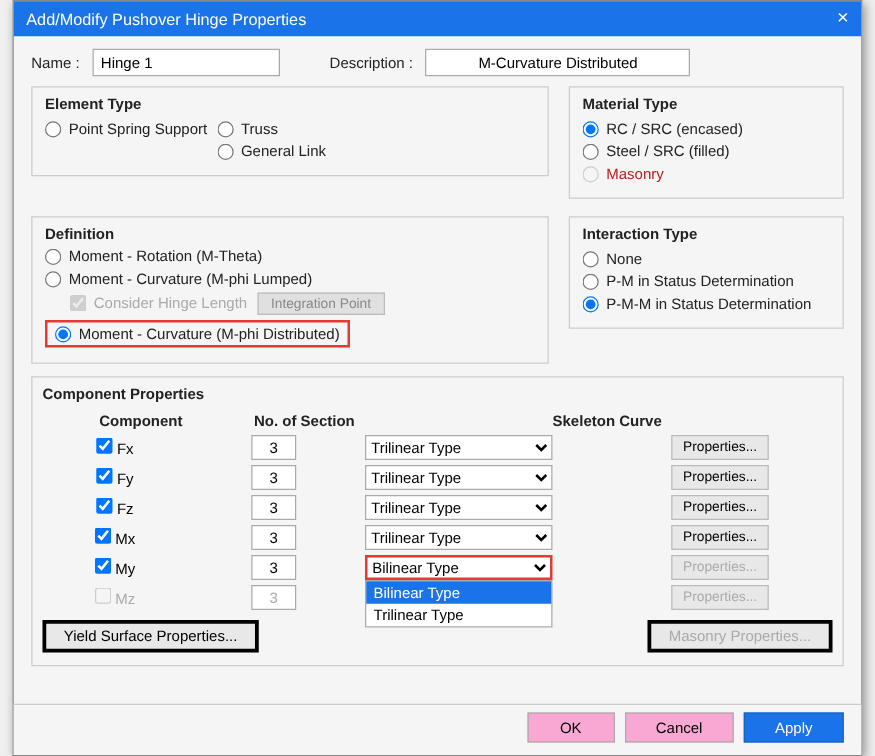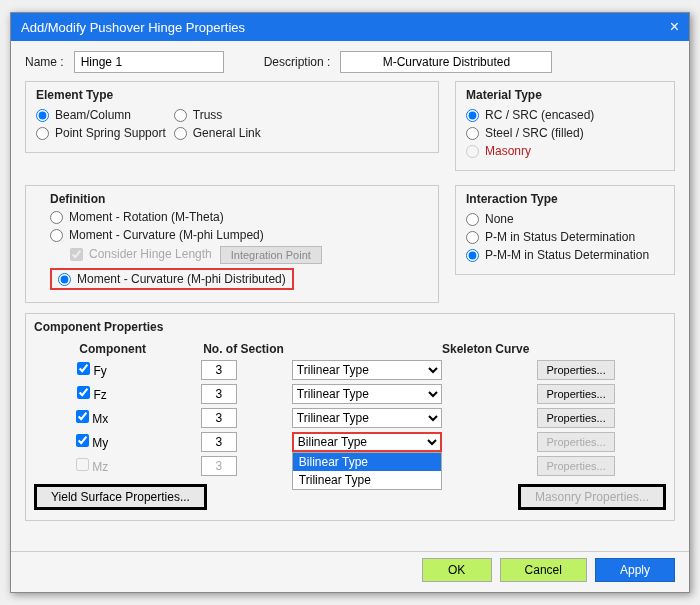--- a/index.html
+++ b/index.html
@@ -77,21 +77,21 @@
     }
     .radio-row input[type="radio"] { cursor: pointer; }
     .two-col {
       display: flex;
       gap: 16px;
     }
     .col-left { flex: 1; }
     .col-right { width: 220px; }
     .definition-group {
       border: 1px solid #ccc;
-      padding: 6px 24px 8px;
+      padding: 6px 10px 8px;
       margin-bottom: 4px;
     }
     .definition-group .section-title { margin-bottom: 4px; }
     .indented { padding-left: 20px; }
     .checkbox-row {
       display: flex;
       align-items: center;
       gap: 6px;
       margin-bottom: 2px;
     }
@@ -200,21 +200,21 @@
       justify-content: flex-end;
       gap: 8px;
       padding: 6px 14px 10px;
       border-top: 1px solid #ccc;
       background: #f5f5f5;
     }
     .footer-btn {
       padding: 4px 24px;
       font-size: 12px;
       border: 1px solid #aaa;
-      background: #bef264;
+      background: #f9a8d4;
       cursor: pointer;
       min-width: 70px;
     }
     .footer-btn.apply {
       background: #1a73e8;
       color: white;
       border-color: #1565c0;
     }
     .mz-disabled td { color: #aaa; }
     .mz-disabled input { color: #aaa; }
@@ -235,24 +235,20 @@
       <label style="margin-left:30px;">Description :</label>
       <input type="text" class="desc-input" value="M-Curvature Distributed" style="">
     </div>
 
     <div class="two-col" style="margin-bottom:6px;">
       <div class="col-left">
         <div class="section-group">
           <div class="section-title">Element Type</div>
           <div class="two-col" style="gap:8px;">
             <div>
-              <div class="radio-row">
-                <input type="radio" name="elem_type" id="beam_col" checked="" style="">
-                <label for="beam_col">Beam/Column</label>
-              </div>
               <div class="radio-row">
                 <input type="radio" name="elem_type" id="point_spring" style="">
                 <label for="point_spring">Point Spring Support</label>
               </div>
             </div>
             <div>
               <div class="radio-row">
                 <input type="radio" name="elem_type" id="truss" style="">
                 <label for="truss">Truss</label>
               </div>
@@ -335,20 +331,31 @@
         <thead>
           <tr>
             <th>Component</th>
             <th>No. of Section</th>
             <th colspan="2">Skeleton Curve</th>
             <th></th>
           </tr>
         </thead>
         <tbody>
 
+          <tr>
+            <td style="text-align:center;"><input type="checkbox" checked="" style=""> <span>Fx</span></td>
+            <td style="text-align:center;"><input type="text" value="3" style=""></td>
+            <td colspan="2">
+              <select class="skeleton-select">
+                <option>Trilinear Type</option>
+                <option>Bilinear Type</option>
+              </select>
+            </td>
+            <td><button class="prop-btn">Properties...</button></td>
+          </tr>
 
           <tr>
             <td style="text-align:center;"><input type="checkbox" checked="" style=""> <span>Fy</span></td>
             <td style="text-align:center;"><input type="text" value="3" style=""></td>
             <td colspan="2">
               <select class="skeleton-select">
                 <option>Trilinear Type</option>
                 <option>Bilinear Type</option>
               </select>
             </td>

